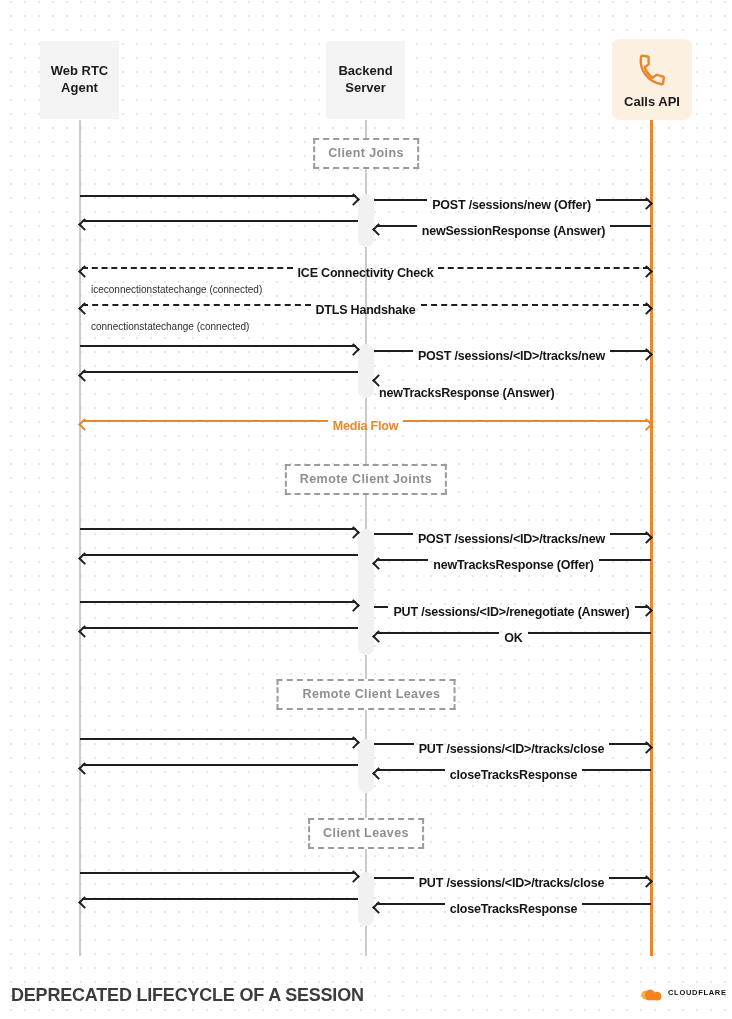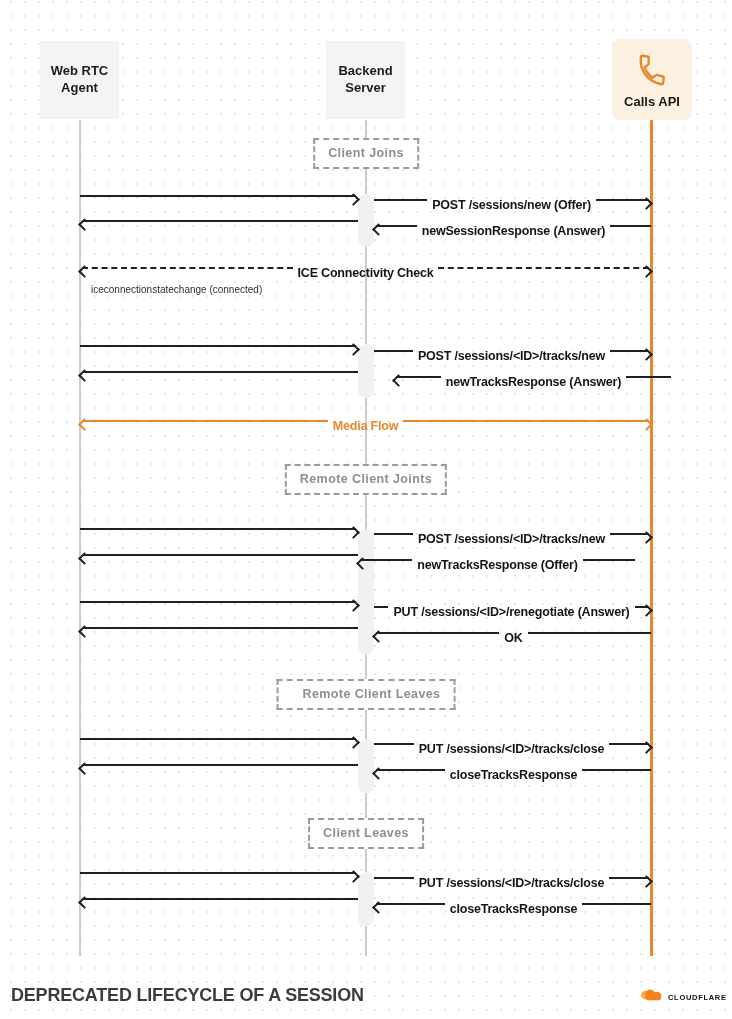--- a/index.html
+++ b/index.html
@@ -35,21 +35,21 @@
   .lbl{font-weight:bold;font-size:12.5px;line-height:1;color:#151515;padding:0 5px;white-space:nowrap;letter-spacing:-0.2px;}
   .chev{width:9px;height:9px;border-top:2.4px solid #1f1f1f;border-right:2.4px solid #1f1f1f;flex:none;box-sizing:border-box;}
   .chev.r{transform:rotate(45deg);margin-left:-7px;}
   .chev.l{transform:rotate(-135deg);margin-right:-7px;}
   .arrow.orange .line{border-top-color:#e8872b;}
   .arrow.orange .chev{border-color:#e8872b;}
   .arrow.orange .lbl{color:#e8872b;}
   .sub{position:absolute;left:11px;top:17px;font-weight:400;font-size:10px;letter-spacing:0;color:#2e2e2e;white-space:nowrap;}
   
   .title{position:absolute;left:11px;top:985px;font-weight:bold;font-size:18px;letter-spacing:-0.2px;color:#3c3c3c;z-index:7;}
-  .brand{position:absolute;left:637px;top:988px;display:flex;align-items:flex-end;gap:3px;z-index:7;}
+  .brand{position:absolute;left:637px;top:988px;display:flex;align-items:flex-start;gap:3px;z-index:7;}
   .brand-text{font-weight:bold;font-size:7.5px;letter-spacing:0.7px;color:#111111;}
 </style>
 </head>
 <body>
 
 <div class="page">
 
   <div class="lifeline" style="left:79px;"></div>
   <div class="lifeline" style="left:365px;"></div>
   <div class="lifeline orange" style="left:650px;"></div>
@@ -102,32 +102,40 @@
   </div>
 
   <div class="arrow" style="left:80px;top:267px;width:571px;">
     <div class="chev l"></div>
       <div class="line dash"></div>
     <span class="lbl">ICE Connectivity Check</span>
     <div class="line dash"></div>
       <div class="chev r"></div>
     <span class="sub">iceconnectionstatechange (connected)</span>
   </div>
+  <div class="arrow" style="left:80px;top:304px;width:571px;">
+    <div class="chev l"></div>
+      <div class="line dash"></div>
+    <span class="lbl">DTLS Handshake</span>
+    <div class="line dash"></div>
+      <div class="chev r"></div>
+    <span class="sub">connectionstatechange (connected)</span>
+  </div>
 
   <div class="arrow" style="left:80px;top:345px;width:278px;">
     <div class="line"></div>
       <div class="chev r"></div>
   </div>
   <div class="arrow" style="left:374px;top:350px;width:277px;">
     <div class="line"></div>
     <span class="lbl">POST /sessions/&lt;ID&gt;/tracks/new</span>
     <div class="line"></div>
       <div class="chev r"></div>
   </div>
-  <div class="arrow" style="left:394px;top:376px;width:277px;">
+  <div class="arrow" style="left:374px;top:376px;width:277px;flex-direction:column;">
     <div class="chev l"></div>
       <div class="line"></div>
     <span class="lbl">newTracksResponse (Answer)</span>
     <div class="line"></div>
   </div>
   <div class="arrow" style="left:80px;top:371px;width:278px;">
     <div class="chev l"></div>
       <div class="line"></div>
   </div>
 
@@ -142,21 +150,21 @@
   <div class="arrow" style="left:80px;top:528px;width:278px;">
     <div class="line"></div>
       <div class="chev r"></div>
   </div>
   <div class="arrow" style="left:374px;top:533px;width:277px;">
     <div class="line"></div>
     <span class="lbl">POST /sessions/&lt;ID&gt;/tracks/new</span>
     <div class="line"></div>
       <div class="chev r"></div>
   </div>
-  <div class="arrow" style="left:358px;top:559px;width:277px;">
+  <div class="arrow" style="left:374px;top:559px;width:277px;">
     <div class="chev l"></div>
       <div class="line"></div>
     <span class="lbl">newTracksResponse (Offer)</span>
     <div class="line"></div>
   </div>
   <div class="arrow" style="left:80px;top:554px;width:278px;">
     <div class="chev l"></div>
       <div class="line"></div>
   </div>
 

